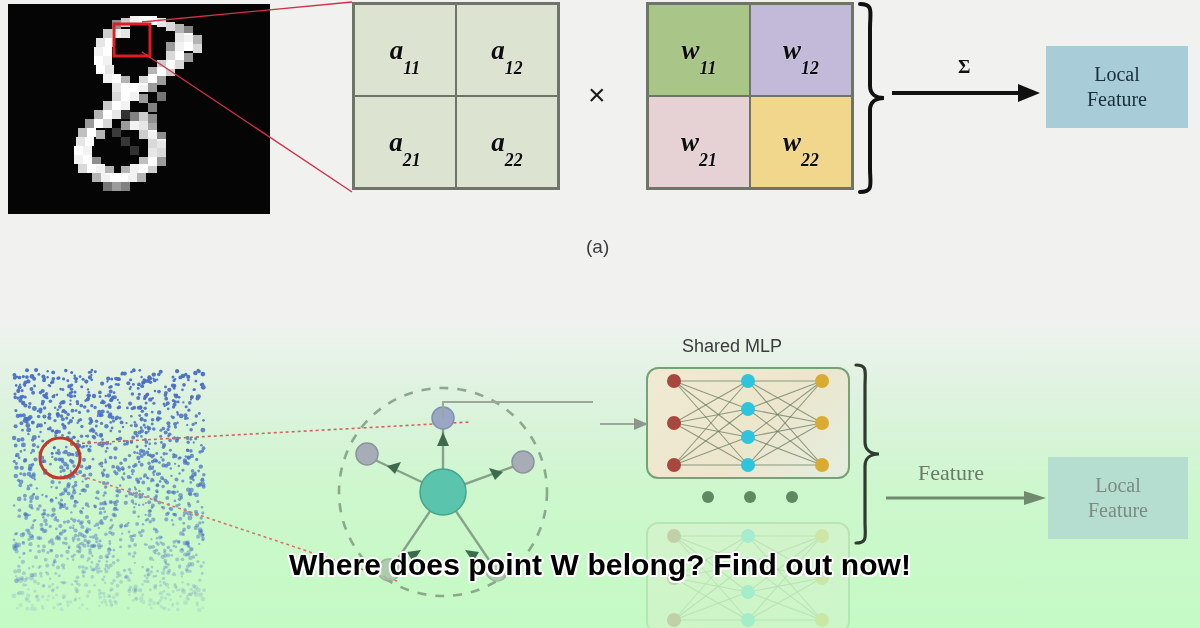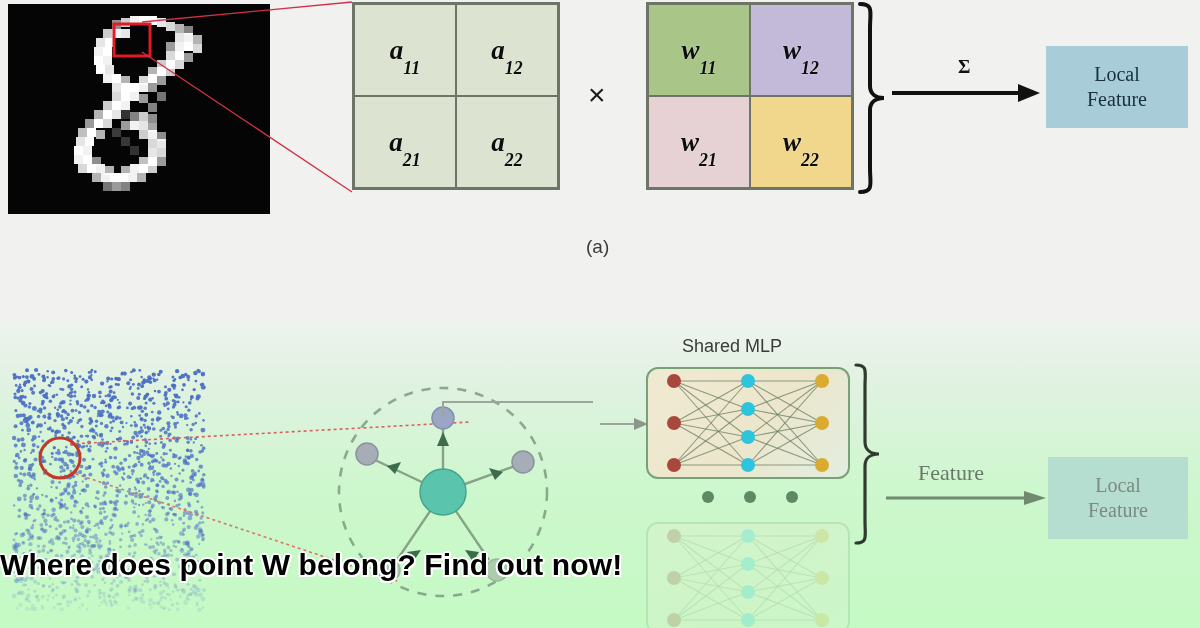--- a/index.html
+++ b/index.html
@@ -106,21 +106,21 @@
     position:absolute;left:1048px;top:135px;width:140px;height:82px;
     background:#b6ded0;
     display:flex;flex-direction:column;align-items:center;justify-content:center;
     font-family:"Liberation Serif",serif;
     font-size:20px;color:#7b8b80;line-height:1.25;
   }
 
   
   .overlay-caption{
     position:absolute;left:0;top:548px;width:1200px;
-    text-align:left;
+    text-align:center;
     font-family:"Liberation Sans",sans-serif;
     font-weight:bold;font-size:30px;letter-spacing:.1px;
     color:#000;
     -webkit-text-stroke:0px;
     text-shadow:
       2px 0 0 #fff,-2px 0 0 #fff,0 2px 0 #fff,0 -2px 0 #fff,
       1.5px 1.5px 0 #fff,-1.5px 1.5px 0 #fff,1.5px -1.5px 0 #fff,-1.5px -1.5px 0 #fff;
     white-space:nowrap;
   }
 </style>

